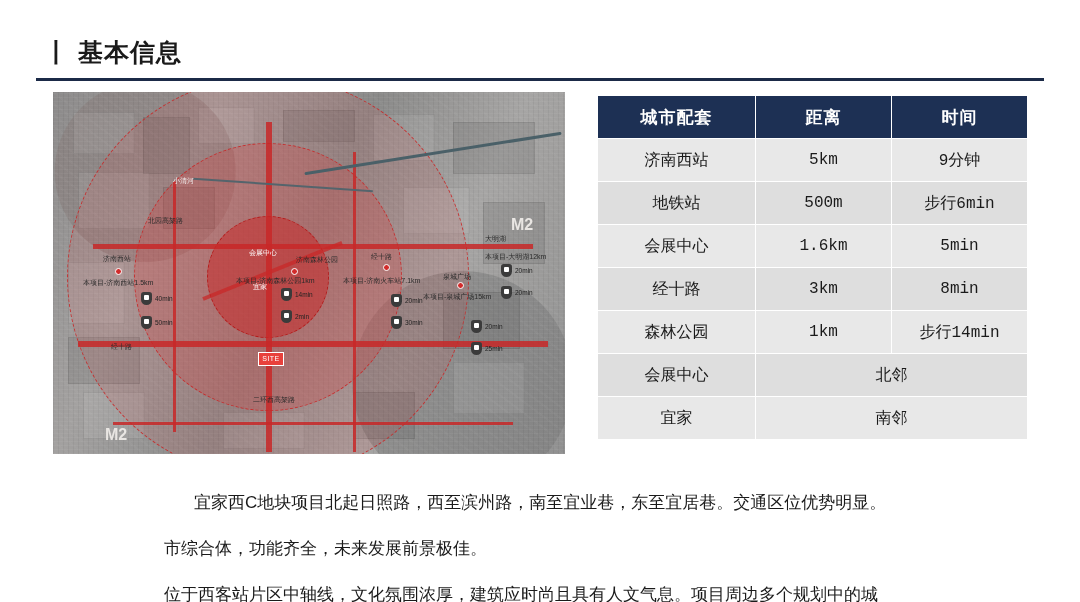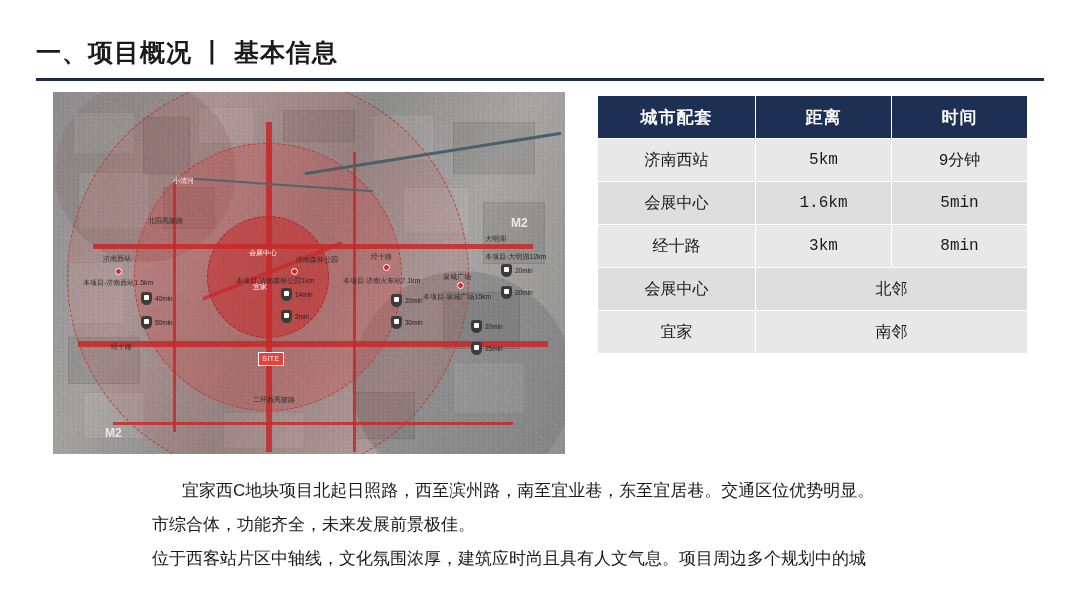--- a/index.html
+++ b/index.html
@@ -184,21 +184,21 @@
     border-radius: 1px;
   }
   .pin-time {
     position: absolute;
     font-size: 6.5px;
     color: #222;
     white-space: nowrap;
   }
   .m2-tag {
     position: absolute;
-    font-size: 12px;
+    font-size: 16px;
     color: #e9e6e3;
     font-weight: bold;
   }
   
   .table-wrap {
     position: absolute;
     left: 597px;
     top: 95px;
     width: 430px;
   }
@@ -234,31 +234,30 @@
   .caption {
     position: absolute;
     left: 148px;
     top: 472px;
     width: 800px;
     font-size: 17px;
     line-height: 30px;
     color: #1a1a1a;
     font-family: "Liberation Sans", sans-serif;
   }
-  .caption p { margin: 4px; }
+  .caption p { margin: 16px; }
   .caption .l1 { text-indent: 30px; }
 </style>
 </head>
 <body>
 
 <div class="page">
 
   <div class="title-block">
     <div class="title-row">
-      <span>一、项目概况</span>
       <span class="title-sep">丨</span>
       <span>基本信息</span>
     </div>
     <div class="title-underline"></div>
   </div>
 
   <div class="map-wrap">
     <div class="map-base"></div>
     <div class="map-noise"></div>
     <div class="map-blocks">
@@ -361,28 +360,38 @@
           <th>时间</th>
         </tr>
       </thead>
       <tbody>
         <tr>
           <td>济南西站</td>
           <td>5km</td>
           <td>9分钟</td>
         </tr>
         <tr>
+          <td>地铁站</td>
+          <td>500m</td>
+          <td>步行6min</td>
+        </tr>
+        <tr>
           <td>会展中心</td>
           <td>1.6km</td>
           <td>5min</td>
         </tr>
         <tr>
           <td>经十路</td>
           <td>3km</td>
           <td>8min</td>
+        </tr>
+        <tr>
+          <td>森林公园</td>
+          <td>1km</td>
+          <td>步行14min</td>
         </tr>
         <tr>
           <td>会展中心</td>
           <td colspan="2">北邻</td>
         </tr>
         <tr>
           <td>宜家</td>
           <td colspan="2">南邻</td>
         </tr>
       </tbody>

